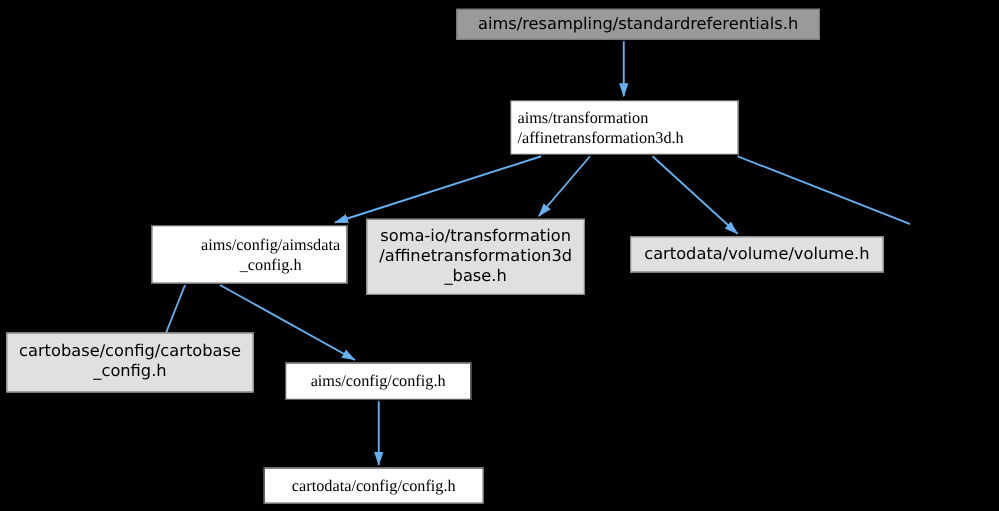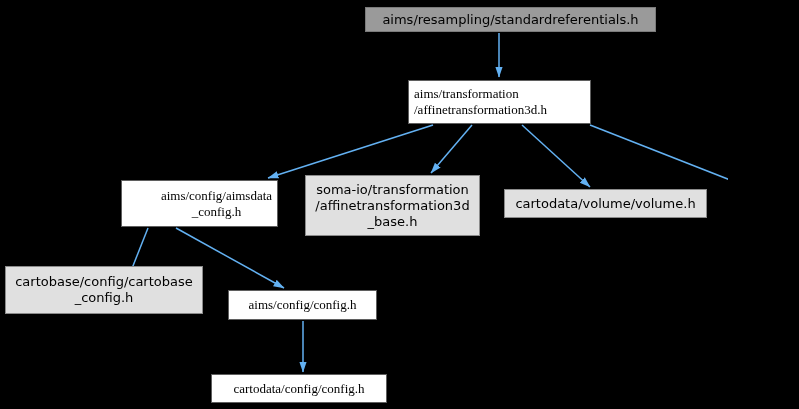--- a/index.html
+++ b/index.html
@@ -56,21 +56,21 @@
   </svg>
 
   <div class="node fill-hl static" style="left:365px;top:7px;width:291px;height:25px;">aims/resampling/standardreferentials.h</div>
 
   <div class="node fill-white align-left" style="left:408px;top:80px;width:183px;height:44px;">aims/transformation
 /affinetransformation3d.h</div>
 
   <div class="node fill-white" style="left:121px;top:180px;width:157px;height:47px;padding-left:34px;">aims/config/aimsdata
 _config.h</div>
 
-  <div class="node fill-gray" style="left:305px;top:175px;width:175px;height:61px;">soma-io/transformation
+  <div class="node fill-gray" style="left:293px;top:175px;width:175px;height:61px;">soma-io/transformation
 /affinetransformation3d
 _base.h</div>
 
   <div class="node fill-gray" style="left:504px;top:189px;width:203px;height:29px;">cartodata/volume/volume.h</div>
 
   <div class="node fill-gray static" style="left:728px;top:189px;width:65px;height:29px;">iosfwd</div>
 
   <div class="node fill-gray" style="left:5px;top:266px;width:198px;height:48px;">cartobase/config/cartobase
 _config.h</div>
 

